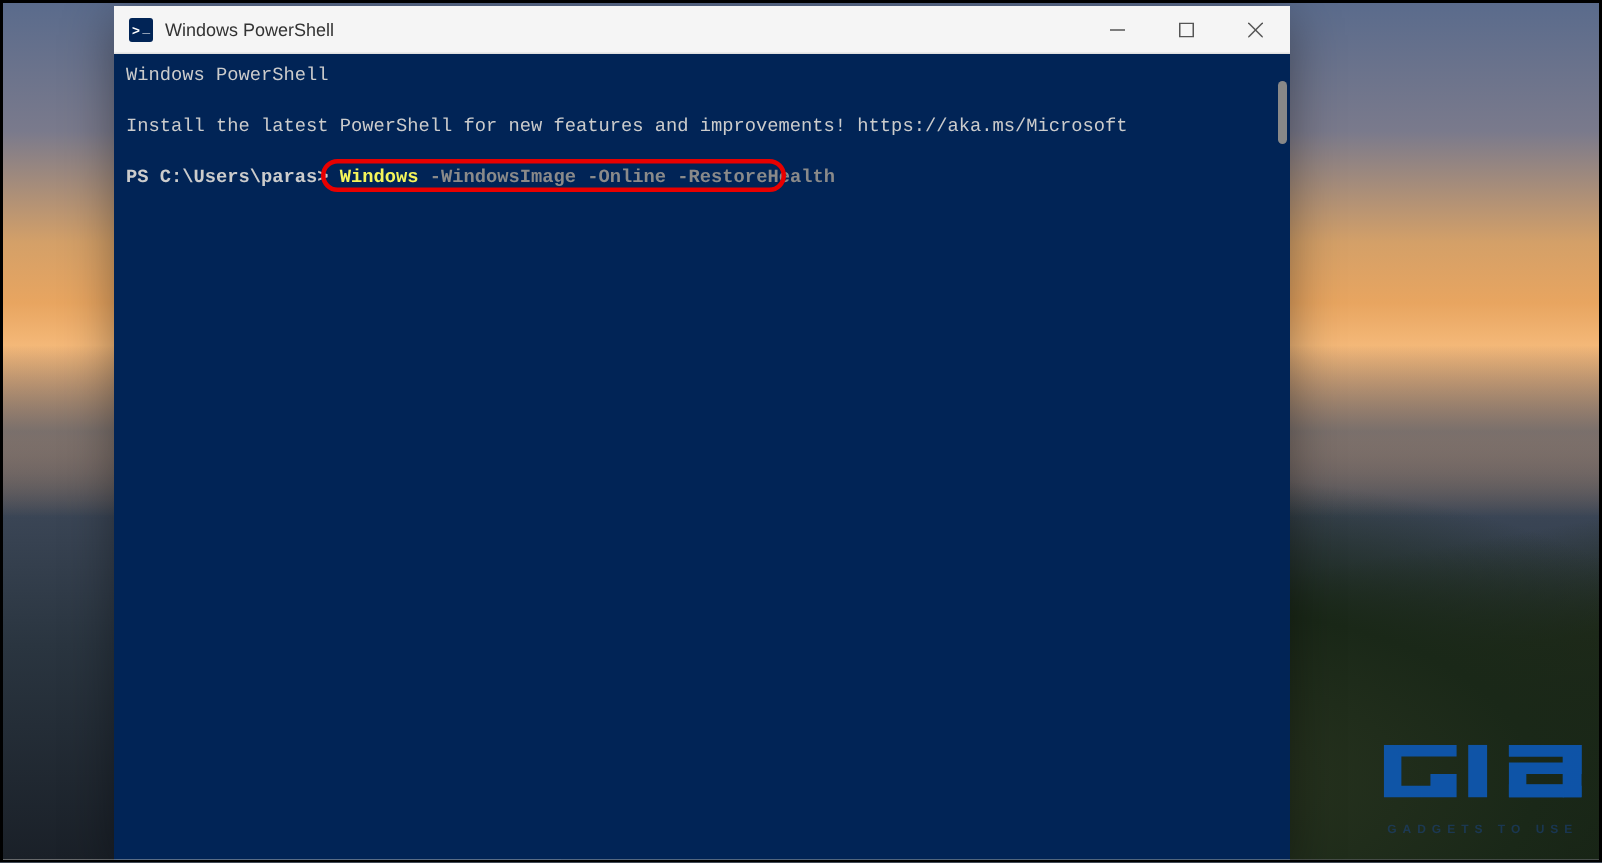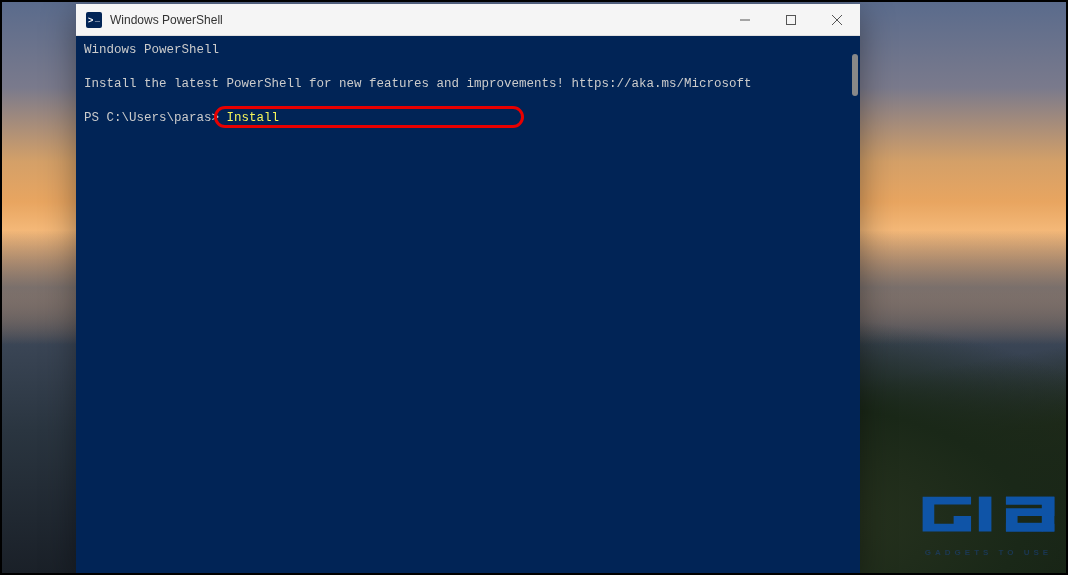--- a/index.html
+++ b/index.html
@@ -123,20 +123,21 @@
       color: #cccccc;
       position: relative;
       overflow: hidden;
     }
     .term-line { white-space: pre; }
     .blank { height: 1.35em; }
     .prompt-line {
       display: flex;
       align-items: flex-end;
       position: relative;
+      font-weight: bold;
     }
     .highlight-box {
       position: absolute;
       border: 3px solid #e80000;
       border-radius: 14px;
       left: 130px;
       top: -4px;
       width: 310px;
       height: 22px;
       pointer-events: none;
@@ -202,21 +203,21 @@
       </div>
     </div>
   </div>
   <div class="terminal">
     <div class="scroll-indicator"></div>
     <div class="term-line">Windows PowerShell</div>
     <div class="blank"></div>
     <div class="term-line">Install the latest PowerShell for new features and improvements! https://aka.ms/Microsoft</div>
     <div class="blank"></div>
     <div class="term-line prompt-line">
-      <span>PS C:\Users\paras&gt; </span><span class="cmd-yellow">Install</span>
+      <span>PS C:\Users\paras&gt; </span><span class="cmd-yellow">Windows</span><span class="cmd-gray"> -WindowsImage -Online -RestoreHealth</span>
       <div class="highlight-box"></div>
     </div>
   </div>
 </div>
 
 <div class="watermark">
   <svg viewBox="0 0 160 80">
     <g fill="#0d5fc9" opacity="0.92">
       <path d="M 12 20 L 12 56 L 62 56 L 62 40 L 44 40 L 44 48 L 24 48 L 24 28 L 62 28 L 62 20 Z"></path>
       <rect x="70" y="20" width="13" height="36"></rect>

